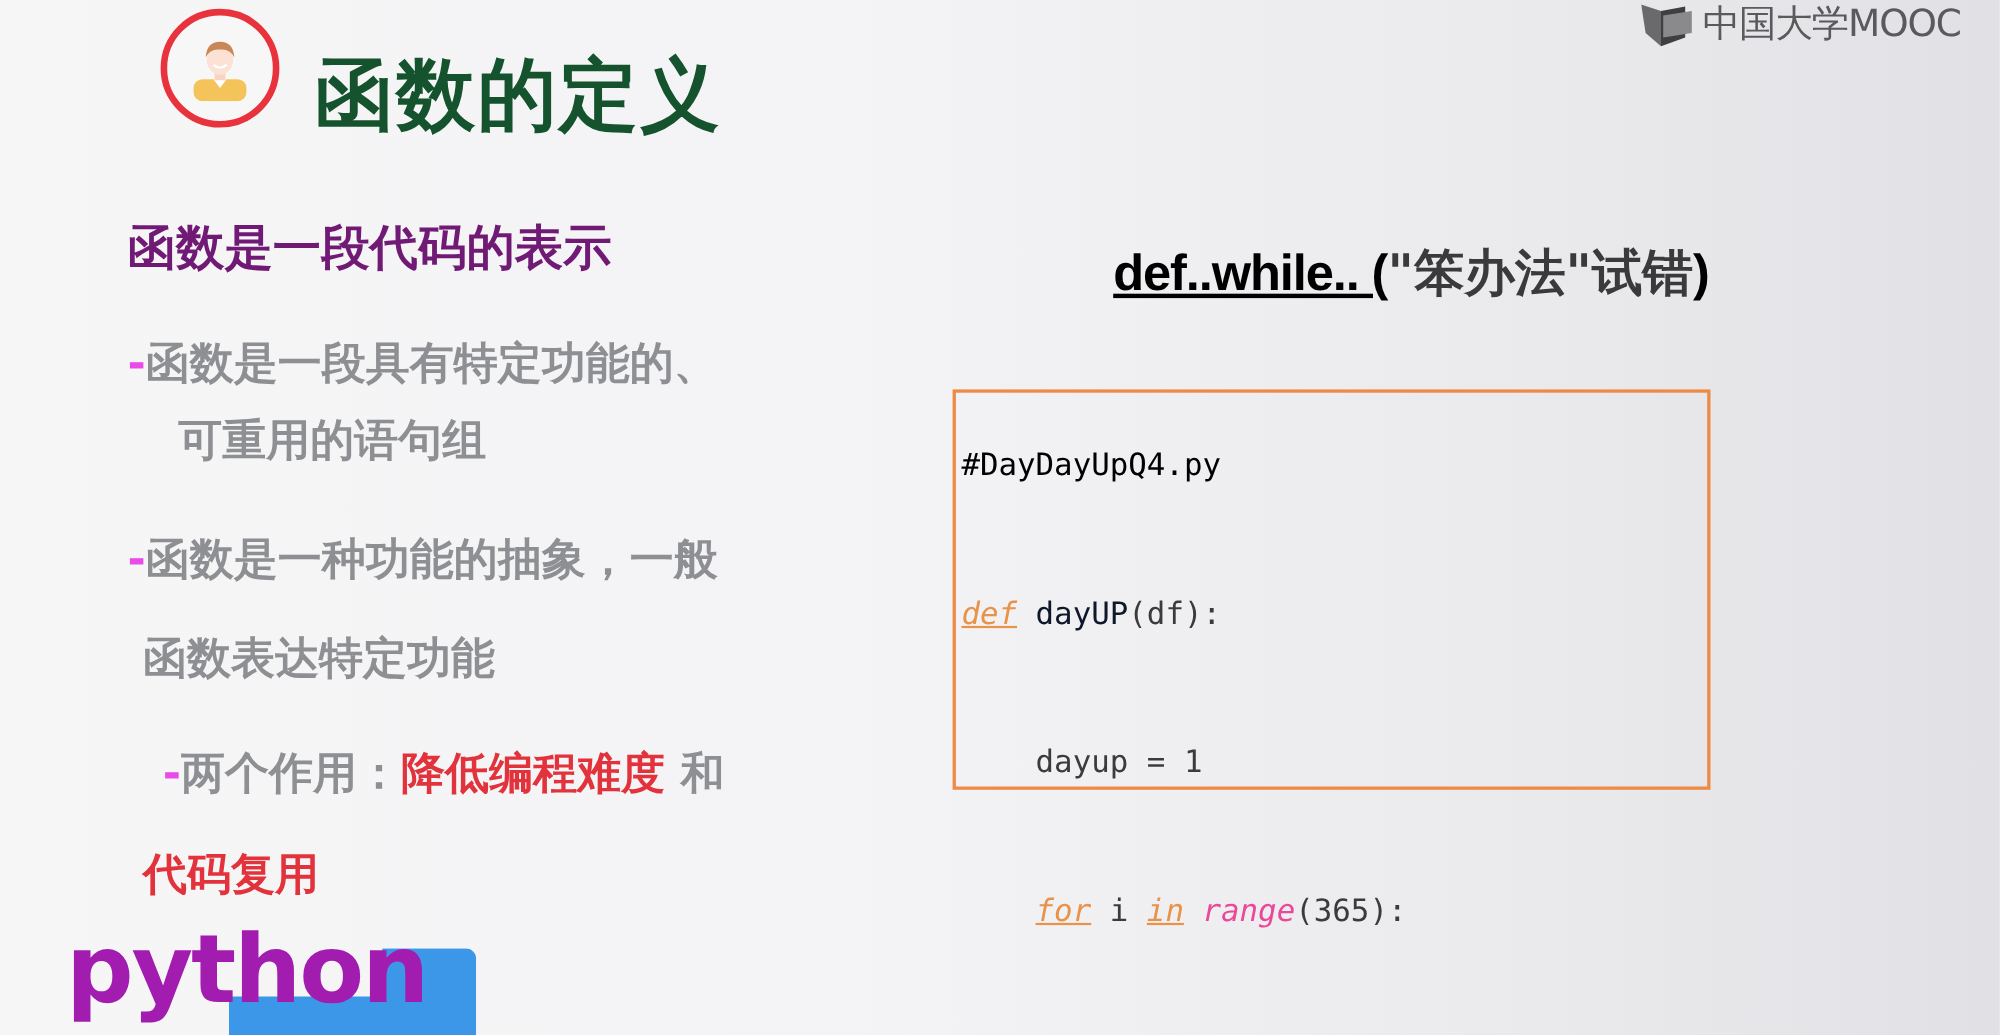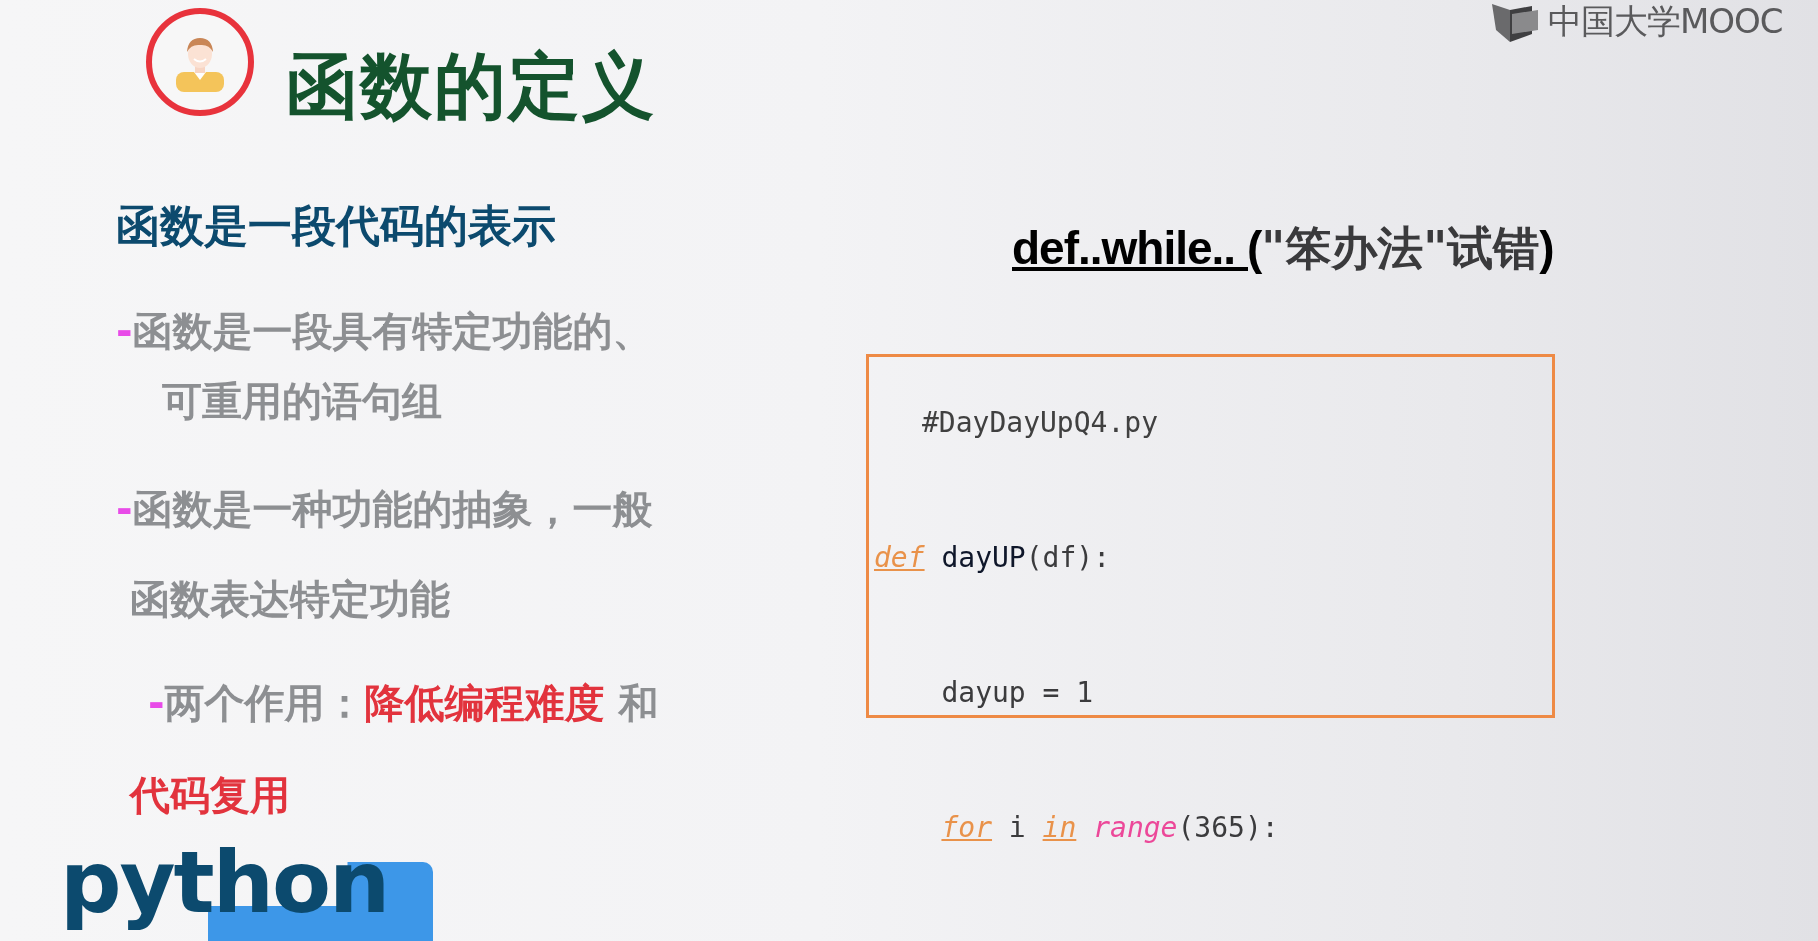--- a/index.html
+++ b/index.html
@@ -17,42 +17,42 @@
   }
   .avatar-ring svg { position:absolute; left:20px; top:18px; }
   .page-title {
     left:286px; top:36px; font-size:72px; font-weight:bold; color:#14532d;
     letter-spacing:2px; line-height:100px;
   }
   .logo { left:1492px; top:2px; display:flex; align-items:center; height:40px;justify-content:center; }
   .logo-text { font-size:34px; color:#5a5a5c; margin-left:8px; letter-spacing:-1px; }
 
   
-  .subtitle { left:116px; top:198px; font-size:44px; font-weight:bold; color:#0c4a6e; line-height:56px; }
+  .subtitle { left:116px; top:198px; font-size:44px; font-weight:bold; color:#701a75; line-height:56px; }
   .bullet-line { font-size:40px; color:#8d8f92; line-height:50px; white-space:nowrap; font-weight:bold; }
   .dash { color:#e84be8; }
   .hl-red { color:#e2333d; }
 
   
   .py-logo { left:58px; top:838px; width:320px; height:103px; }
-  .py-word { position:absolute; left:2px; top:-6px; font-size:86px; font-weight:bold; color:#0c4a6e; letter-spacing:-2px; font-family:"DejaVu Sans", sans-serif; }
+  .py-word { position:absolute; left:2px; top:-6px; font-size:86px; font-weight:bold; color:#a21caf; letter-spacing:-2px; font-family:"DejaVu Sans", sans-serif; }
   .py-blue { position:absolute; left:150px; top:24px; width:225px; height:80px; background:#3d97e8;
              border-radius:0 10px 0 0; clip-path: polygon(62% 0,100% 0,100% 100%,0 100%,0 55%,62% 55%); }
 
   
   .code-heading { left:1012px; top:218px; font-size:46px; font-weight:bold; line-height:60px; white-space:nowrap; }
   .code-heading .kw { color:#000000; font-family:"Liberation Sans", sans-serif; font-weight:bold; letter-spacing:-1px;text-decoration:underline; }
   .code-heading .cn { color:#3a3a3c; }
   .code-box { left:866px; top:354px; width:689px; height:364px; border:3px solid #ee8a45; box-sizing:border-box; }
   .code {
     left:874px; top:310px; font-family:"DejaVu Sans Mono", "Liberation Mono", monospace;
     font-size:28px; line-height:45px; color:#3b3b3d; white-space:pre;
   }
   .code .line { height:45px; }
-  .c-comment { color:#404040;margin-left:48px; }
+  .c-comment { color:#000000; }
   .c-kw { color:#e9924a; font-style:italic;text-decoration:underline; }
   .c-fn { color:#0f172a; }
   .c-builtin { color:#ec4899;font-style:italic; }
 </style>
 </head>
 <body>
 
 <div class="abs avatar-ring">
   <svg width="56" height="60" viewBox="0 0 56 60">
     <rect x="4" y="40" width="48" height="20" rx="8" fill="#f4c45a"></rect>

